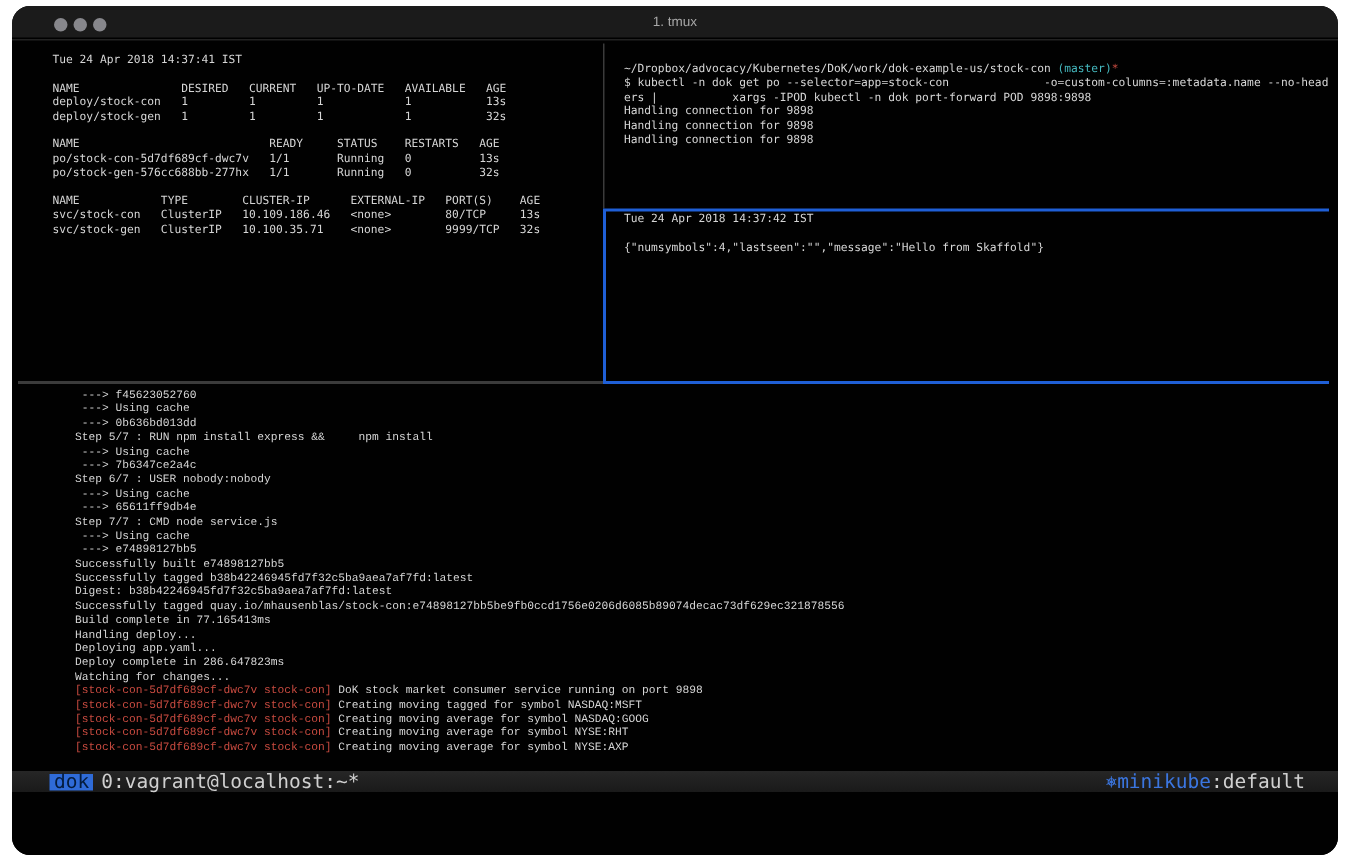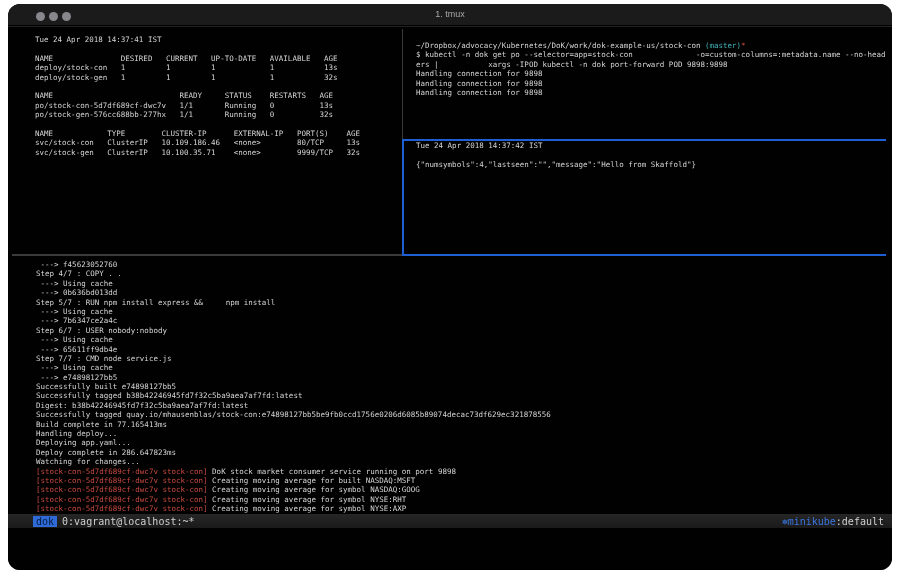--- a/index.html
+++ b/index.html
@@ -23,31 +23,31 @@
   }
   .terminal{position:absolute;left:0;top:22px;right:0;bottom:0;background:#010101;border-top:1px solid #222;}
   .pane{position:absolute;overflow:hidden;font-size:7.5px;color:#d6d6d6;}
   .tline{white-space:pre;height:9.4px;line-height:9.4px;}
   .sg-fg{color:#d6d6d6;}
   .sg-cyan{color:#45b8be;text-align:right;}
   .sg-red{color:#c94b40;}
   .pane-tl{left:0;top:0;width:394px;height:227px;padding:8px 0 0 27px;}
   .pane-tr{left:402px;top:0;width:476px;height:112px;padding:14px 0 0 6px;}
   .pane-mr{left:402px;top:114px;width:476px;height:113px;padding:0 0 0 6px;}
-  .pane-bt{left:0;top:229px;width:720px;height:257px;padding:4px 0 0 28px;}
+  .pane-bt{left:0;top:229px;width:720px;height:257px;padding:4px 0 0 42px;font-family:Liberation Mono, monospace;}
   .div-v-grey{position:absolute;left:394px;top:2px;width:1px;height:110px;background:#3b3b3b;}
   .div-v-blue{position:absolute;left:394px;top:112px;width:2px;height:115px;background:#1f5fd6;}
   .div-h1-blue{position:absolute;left:396px;top:112px;width:482px;height:2px;background:#1f5fd6;}
   .div-h2-grey{position:absolute;left:4px;top:227px;width:390px;height:2px;background:#3b3b3b;}
   .div-h2-blue{position:absolute;left:394px;top:227px;width:484px;height:2px;background:#1f5fd6;}
   .statusbar{
     position:absolute;left:0;top:510px;width:100%;height:14px;
     background:linear-gradient(#262626,#1a1a1a);
     display:flex;align-items:center;justify-content:space-between;
-    padding:0 8px 0 25px;font-size:10px;
+    padding:0 22px 0 25px;font-size:13px;
   }
   .sb-left{display:flex;align-items:center;}
   .sb-session{background:#2f6bd8;color:#041c3e;padding:0 3px;line-height:11px;height:11px;}
   .sb-window{color:#d0d0d0;margin-left:5px;}
   .sb-right{display:flex;align-items:center;}
   .sb-kube{color:#3b76e0;}
   .sb-ns{color:#d0d0d0;}
 </style>
 </head>
 <body>
@@ -84,21 +84,20 @@
         <div class="tline"><span class="sg-fg">Handling connection for 9898</span></div>
         <div class="tline"><span class="sg-fg">Handling connection for 9898</span></div>
       </div>
     <div class="pane pane-mr">
         <div class="tline"><span class="sg-fg">Tue 24 Apr 2018 14:37:42 IST</span></div>
         <div class="tline">&nbsp;</div>
         <div class="tline"><span class="sg-fg">{"numsymbols":4,"lastseen":"","message":"Hello from Skaffold"}</span></div>
       </div>
     <div class="pane pane-bt">
         <div class="tline"><span class="sg-fg"> ---&gt; f45623052760</span></div>
-        <div class="tline"><span class="sg-fg">Step 4/7 : COPY . .</span></div>
         <div class="tline"><span class="sg-fg"> ---&gt; Using cache</span></div>
         <div class="tline"><span class="sg-fg"> ---&gt; 0b636bd013dd</span></div>
         <div class="tline"><span class="sg-fg">Step 5/7 : RUN npm install express &amp;&amp;     npm install</span></div>
         <div class="tline"><span class="sg-fg"> ---&gt; Using cache</span></div>
         <div class="tline"><span class="sg-fg"> ---&gt; 7b6347ce2a4c</span></div>
         <div class="tline"><span class="sg-fg">Step 6/7 : USER nobody:nobody</span></div>
         <div class="tline"><span class="sg-fg"> ---&gt; Using cache</span></div>
         <div class="tline"><span class="sg-fg"> ---&gt; 65611ff9db4e</span></div>
         <div class="tline"><span class="sg-fg">Step 7/7 : CMD node service.js</span></div>
         <div class="tline"><span class="sg-fg"> ---&gt; Using cache</span></div>
@@ -106,21 +105,21 @@
         <div class="tline"><span class="sg-fg">Successfully built e74898127bb5</span></div>
         <div class="tline"><span class="sg-fg">Successfully tagged b38b42246945fd7f32c5ba9aea7af7fd:latest</span></div>
         <div class="tline"><span class="sg-fg">Digest: b38b42246945fd7f32c5ba9aea7af7fd:latest</span></div>
         <div class="tline"><span class="sg-fg">Successfully tagged quay.io/mhausenblas/stock-con:e74898127bb5be9fb0ccd1756e0206d6085b89074decac73df629ec321878556</span></div>
         <div class="tline"><span class="sg-fg">Build complete in 77.165413ms</span></div>
         <div class="tline"><span class="sg-fg">Handling deploy...</span></div>
         <div class="tline"><span class="sg-fg">Deploying app.yaml...</span></div>
         <div class="tline"><span class="sg-fg">Deploy complete in 286.647823ms</span></div>
         <div class="tline"><span class="sg-fg">Watching for changes...</span></div>
         <div class="tline"><span class="sg-red">[stock-con-5d7df689cf-dwc7v stock-con]</span><span class="sg-fg"> DoK stock market consumer service running on port 9898</span></div>
-        <div class="tline"><span class="sg-red">[stock-con-5d7df689cf-dwc7v stock-con]</span><span class="sg-fg"> Creating moving average for built NASDAQ:MSFT</span></div>
+        <div class="tline"><span class="sg-red">[stock-con-5d7df689cf-dwc7v stock-con]</span><span class="sg-fg"> Creating moving tagged for symbol NASDAQ:MSFT</span></div>
         <div class="tline"><span class="sg-red">[stock-con-5d7df689cf-dwc7v stock-con]</span><span class="sg-fg"> Creating moving average for symbol NASDAQ:GOOG</span></div>
         <div class="tline"><span class="sg-red">[stock-con-5d7df689cf-dwc7v stock-con]</span><span class="sg-fg"> Creating moving average for symbol NYSE:RHT</span></div>
         <div class="tline"><span class="sg-red">[stock-con-5d7df689cf-dwc7v stock-con]</span><span class="sg-fg"> Creating moving average for symbol NYSE:AXP</span></div>
       </div>
 
     <div class="div-v-grey"></div>
     <div class="div-v-blue"></div>
     <div class="div-h1-blue"></div>
     <div class="div-h2-grey"></div>
     <div class="div-h2-blue"></div>

